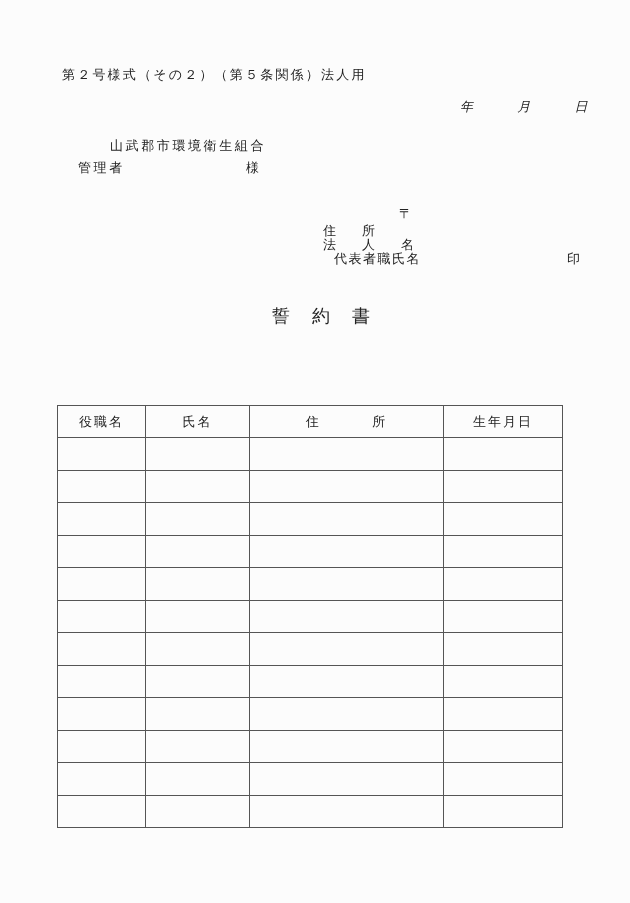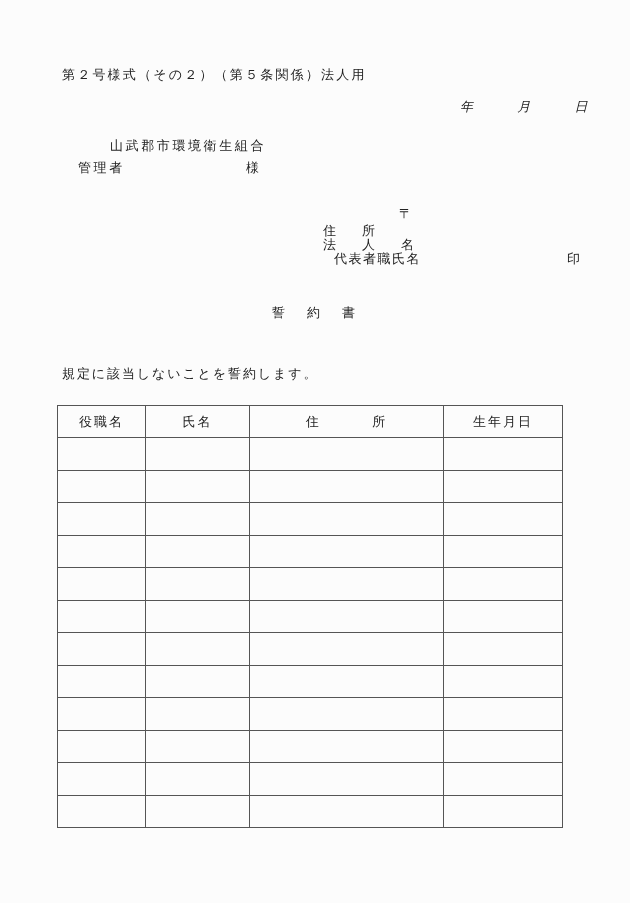--- a/index.html
+++ b/index.html
@@ -13,21 +13,21 @@
   #date-row span { display: inline-block; }
   #org { left: 78px; top: 137px; letter-spacing: 2.6px; margin-left: 32px; }
   #mgr { left: 78px; top: 159px; letter-spacing: 2.6px; text-align: right; }
   #sama { left: 246px; top: 159px; }
   .field-label { position: absolute; left: 323px; }
   #addr-label { top: 222px; }
   #corp-label { top: 236px; }
   #rep-label { top: 250px; letter-spacing: 1.5px; margin-left: 11px; }
   #postal { left: 399px; top: 205px; }
   #seal { left: 567px; top: 250px; }
-  #title { left: 272px; top: 304px; font-size: 13px; letter-spacing: 22px; }
+  #title { left: 272px; top: 304px; font-size: 18px; letter-spacing: 22px; }
   #pledge { left: 62px; top: 363px; width: 510px; line-height: 21px; white-space: normal; letter-spacing: 1.9px; }
   #pledge .indent { padding-left: 15px; }
   table#officers {
     position: absolute; left: 57px; top: 405px; width: 505px;
     border-collapse: collapse; table-layout: fixed;
   }
   #officers th, #officers td {
     border: 1px solid #555; padding: 0; font-weight: normal; font-size: 13px;
   }
   #officers th { height: 31px; text-align: center; letter-spacing: 2px; }
@@ -53,21 +53,20 @@
 
 <div id="addr-label" class="abs field-label">住　　所</div>
 <div id="postal" class="abs">〒</div>
 <div id="corp-label" class="abs field-label">法　　人　　名</div>
 <div id="rep-label" class="abs field-label">代表者職氏名</div>
 <div id="seal" class="abs">印</div>
 
 <div id="title" class="abs">誓約書</div>
 
 <div id="pledge" class="abs">
-  <div>規定に該当しないことを誓約します。</div>
 </div>
 
 <table id="officers">
   <colgroup>
     <col style="width:88px">
       <col style="width:104px">
       <col style="width:194px">
       <col style="width:119px">
   </colgroup>
   <thead>

